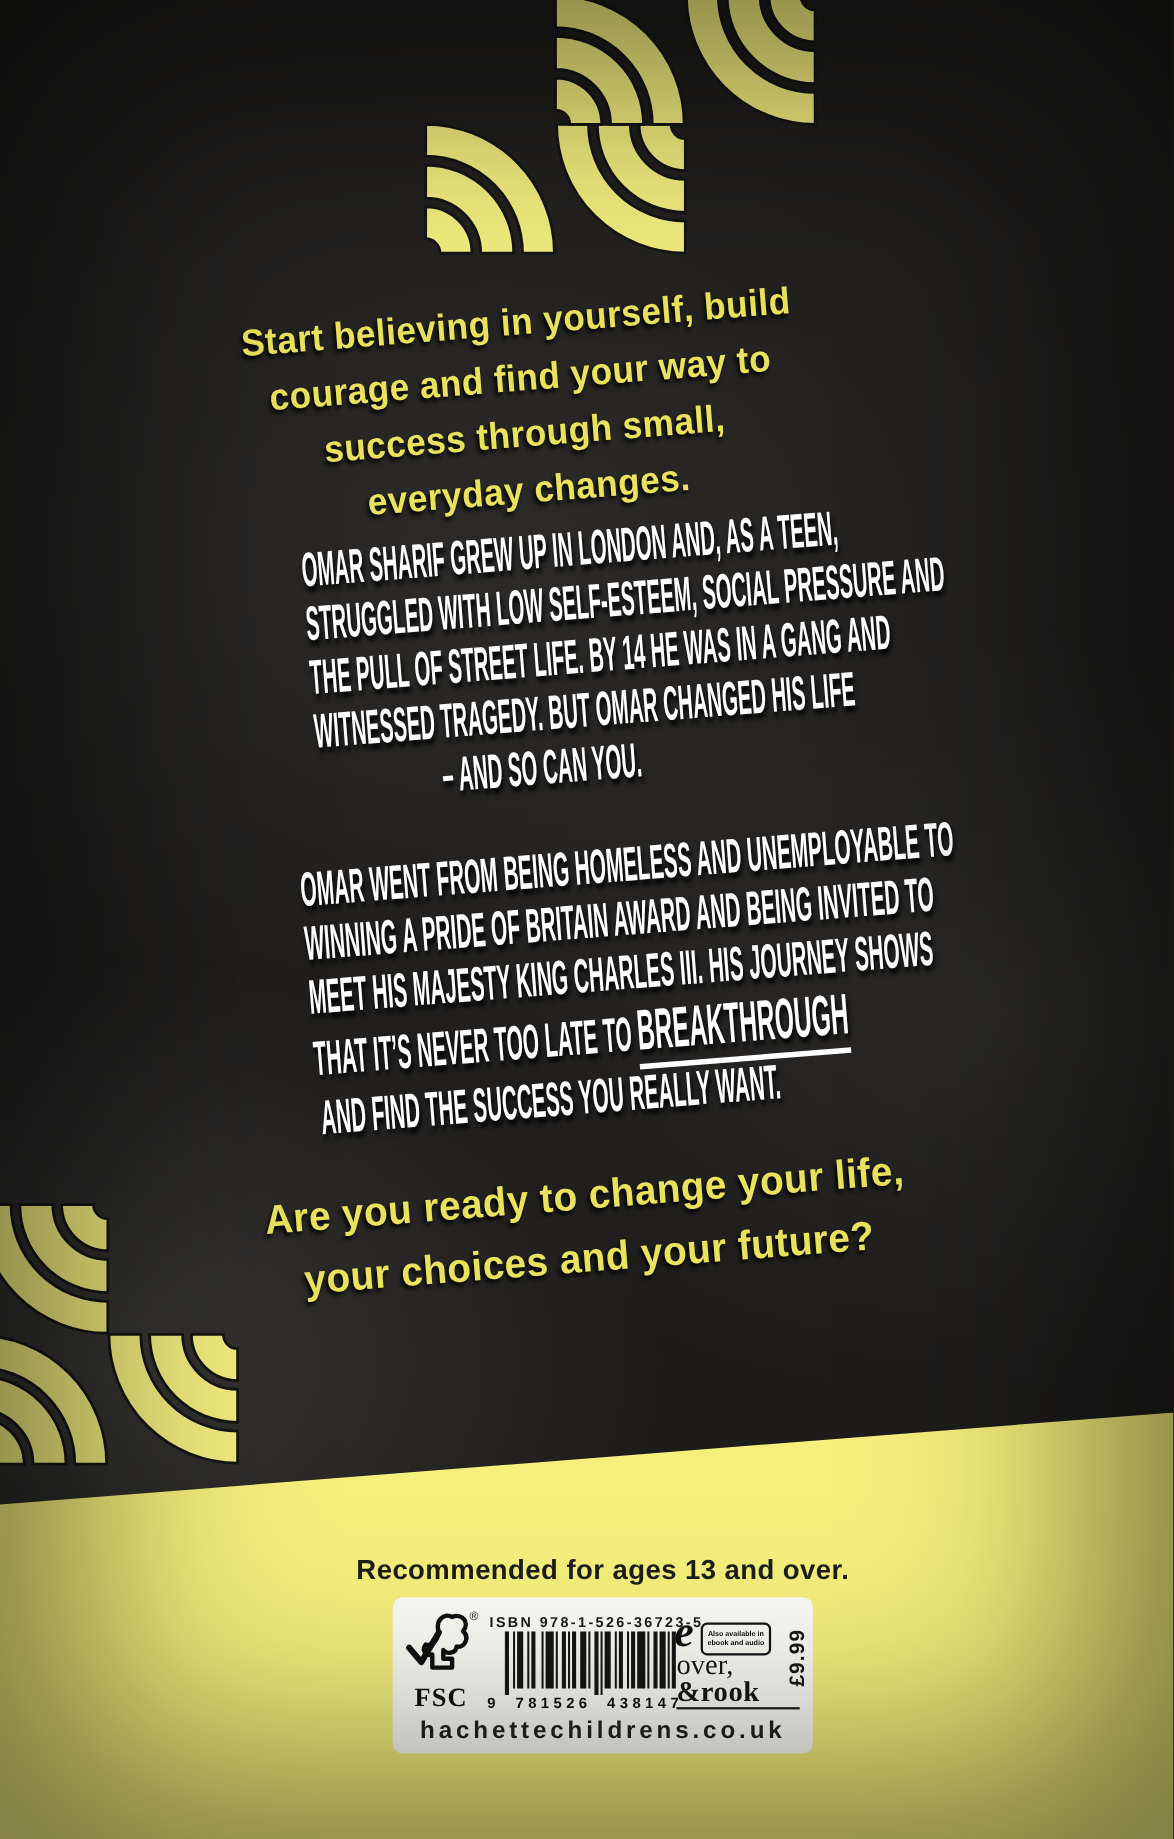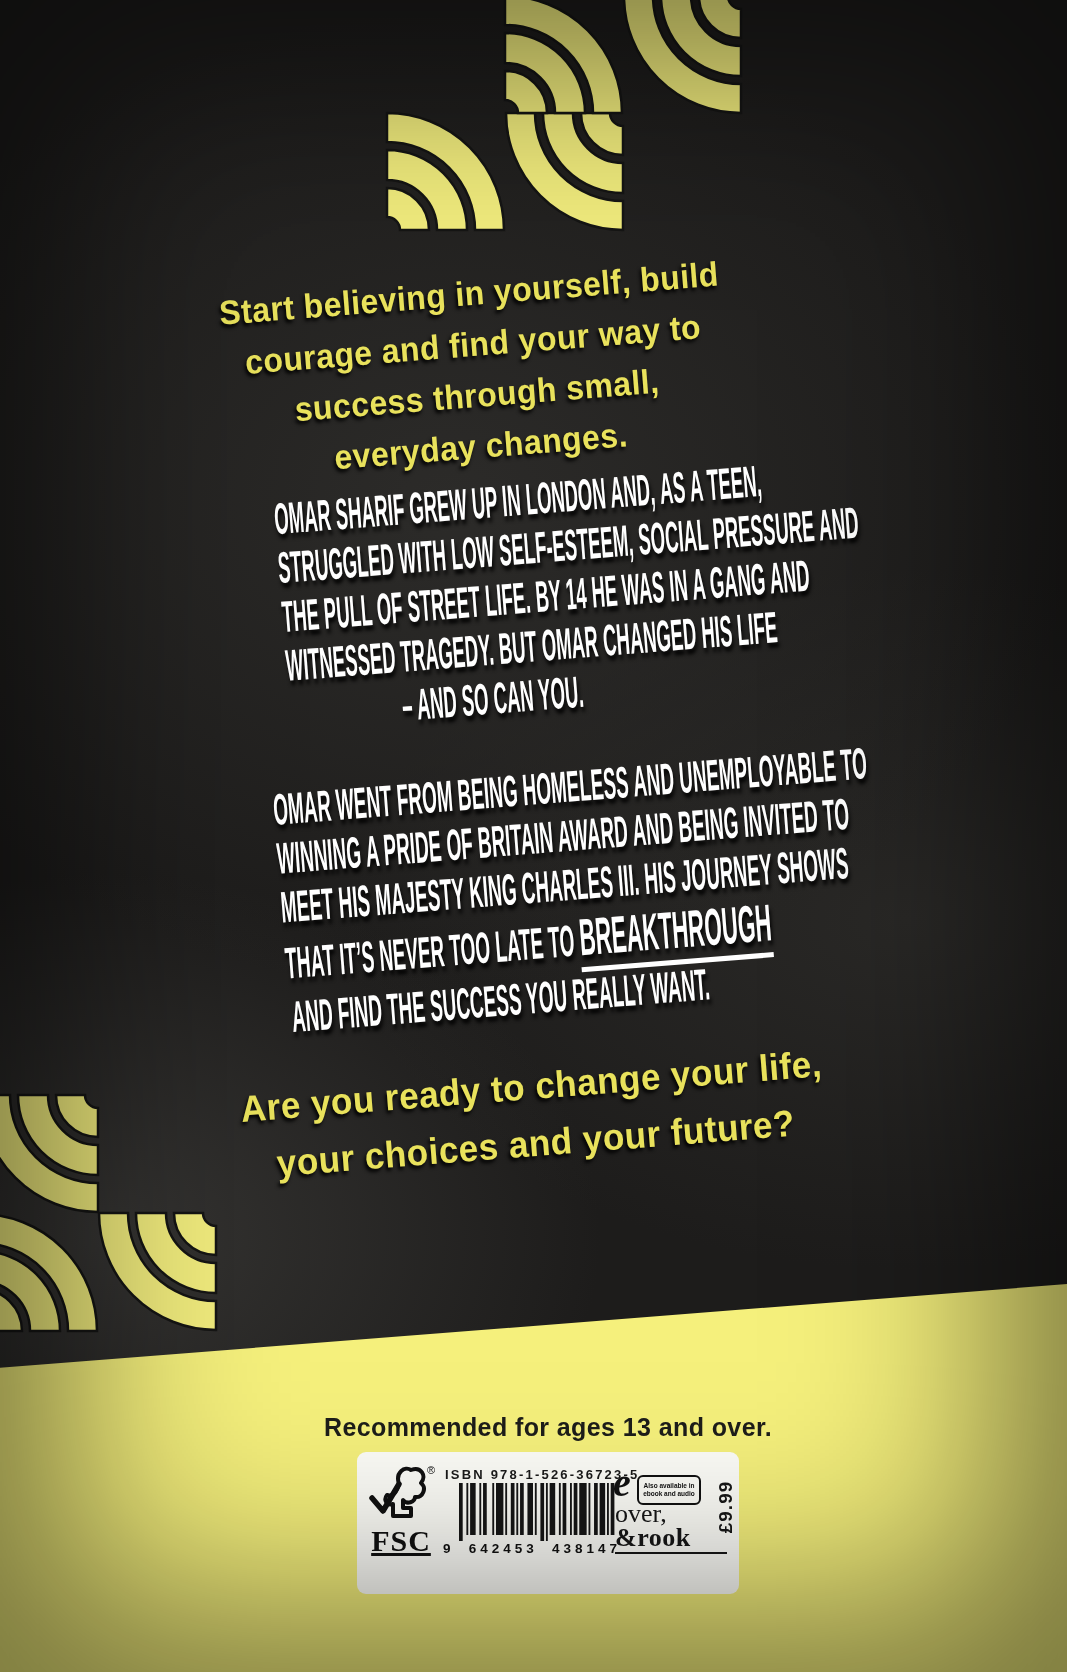--- a/index.html
+++ b/index.html
@@ -45,21 +45,21 @@
     clip-path:polygon(0 81.8%,100% 76.8%,100% 100%,0 100%);}
   .age{position:absolute;left:0;top:1413px;width:1096px;text-align:center;
     color:#1d1d1a;font-size:25px;font-weight:600;letter-spacing:.4px;}
 
   .infobox{position:absolute;left:357px;top:1452px;width:382px;height:142px;
     background:#fdfdf8;border-radius:9px;}
   .fsc{position:absolute;left:8px;top:10px;width:72px;height:96px;color:#111;}
   .fsc .mark{position:absolute;left:4px;top:2px;}
   .fsc .reg{position:absolute;right:2px;top:2px;font-size:11px;}
   .fsc .label{position:absolute;left:0;bottom:0;width:100%;text-align:center;
-    font-family:"Liberation Serif",serif;font-weight:bold;font-size:30px;letter-spacing:1px;text-decoration:underline;}
+    font-family:"Liberation Serif",serif;font-weight:bold;font-size:24px;letter-spacing:1px;}
   .isbn{position:absolute;left:88px;top:15px;width:166px;text-align:center;
     font-size:13px;letter-spacing:2.2px;color:#1a1a1a;font-weight:600;white-space:nowrap;}
   .barcode{position:absolute;left:100px;top:31px;}
   .bdigits{position:absolute;left:86px;top:89px;width:178px;color:#111;
     font-size:13.5px;font-weight:600;display:flex;justify-content:space-between;letter-spacing:4px;}
   .ebadge{position:absolute;left:256px;top:19px;width:86px;height:34px;color:#111;}
   .ebadge .eg{position:absolute;left:0;top:-8px;font-family:"Liberation Serif",serif;
     font-style:italic;font-weight:bold;font-size:40px;line-height:40px;}
   .ebadge .ebox{position:absolute;left:24px;top:4px;width:60px;height:26px;border:2px solid #111;
     border-radius:6px;display:flex;flex-direction:column;justify-content:center;text-align:center;}
@@ -188,37 +188,38 @@
             <rect x="137.05" y="0" width="3.7" height="52"></rect>
             <rect x="142.60000000000002" y="0" width="5.550000000000001" height="52"></rect>
             <rect x="150.00000000000003" y="0" width="1.85" height="52"></rect>
             <rect x="153.70000000000002" y="0" width="3.7" height="52"></rect>
             <rect x="161.10000000000002" y="0" width="1.85" height="58"></rect>
             <rect x="164.8" y="0" width="3.7" height="58"></rect>
           </g>
       </svg>
       <div class="bdigits">
         <span>9</span>
-        <span>642453</span>
+        <span>781526</span>
         <span>438147</span>
       </div>
 
       <div class="ebadge">
         <div class="eg">e</div>
         <div class="ebox">
           <div>Also available in</div>
           <div>ebook and audio</div>
         </div>
       </div>
 
       <div class="pub">
         <div class="l1">over,</div>
         <div class="l2">&amp;rook</div>
         <div class="rule"></div>
       </div>
 
       <div class="price">£9.99</div>
 
+      <div class="url">hachettechildrens.co.uk</div>
     </div>
   </div>
 
   <div class="vignette"></div>
 </div>
 
 </body></html>

